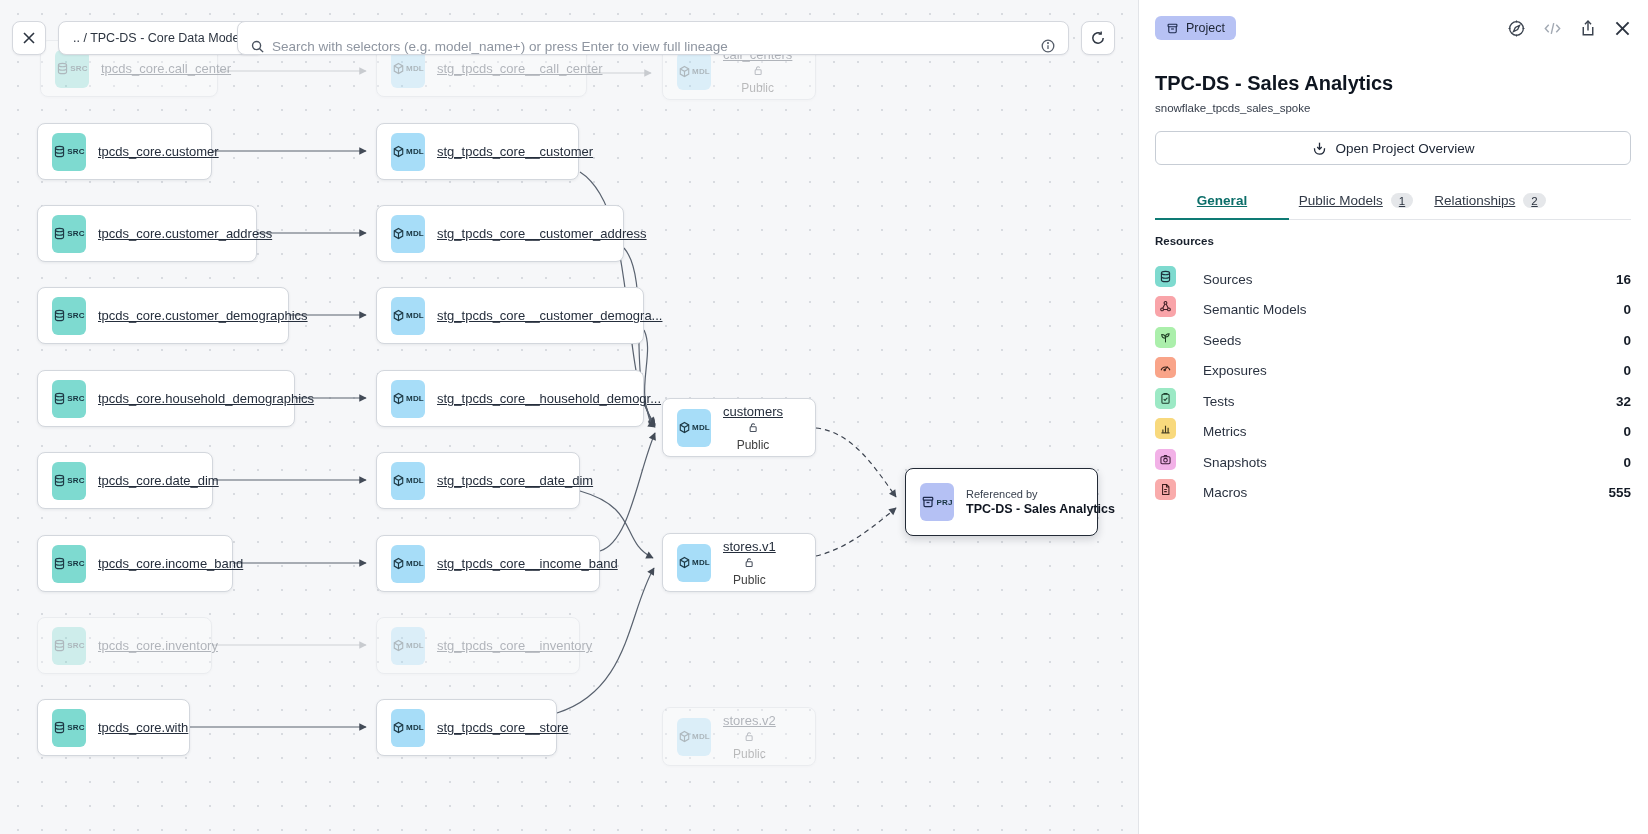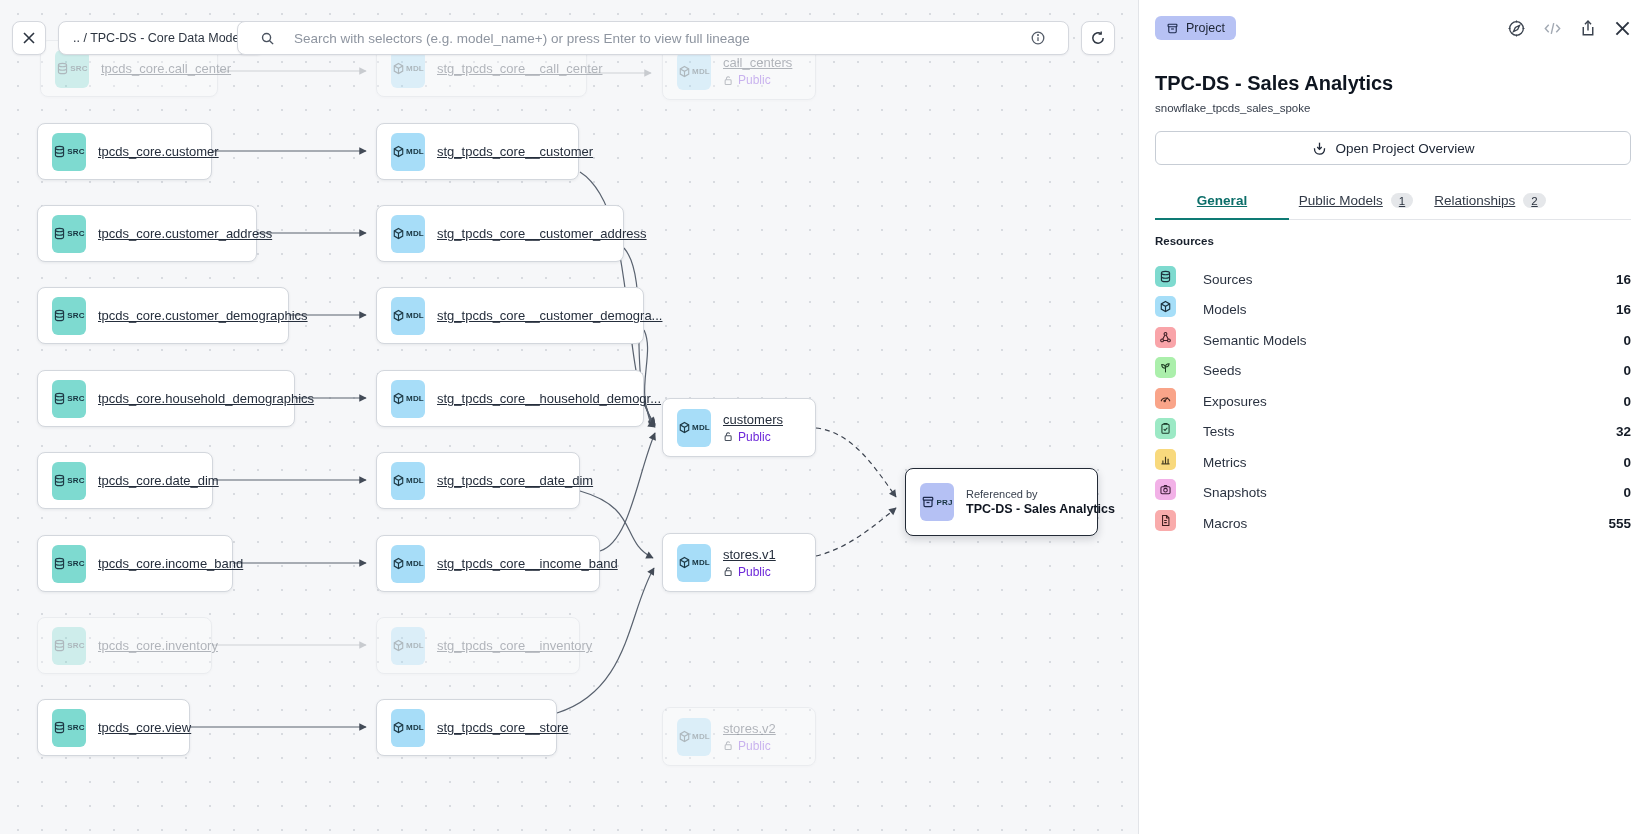--- a/index.html
+++ b/index.html
@@ -20,33 +20,33 @@
   .node.faded { opacity:.33; }
   .nbadge { flex:0 0 auto; width:34px; height:38px; border-radius:6px; display:flex;
     flex-direction:row; align-items:center; justify-content:center; gap:1px; }
   .nbadge b { font-size:8px; font-weight:700; letter-spacing:.2px; color:#16333f; }
   .nbadge svg { display:block; }
   .bg-src { background:#7edad0; }
   .bg-mdl { background:#a7ddf8; }
   .bg-prj { background:#b5c1f4; }
   .nlabel { font-size:13px; color:#252e3c; white-space:nowrap;text-decoration:underline; }
   .nstack { display:flex; flex-direction:column; gap:3px; }
-  .vis { display:flex; align-items:center; gap:5px; font-size:12px; color:#6d28d9; }
+  .vis { display:flex; align-items:center; gap:5px; font-size:12px; color:#404040;flex-direction:column; }
   .prj-node { border:1.6px solid #222a36; box-shadow:0 3px 8px rgba(16,24,40,.18); }
   .prj-cap { font-size:11px; color:#39414e; }
   .prj-name { font-size:12.5px; font-weight:700; color:#0f1520; margin-top:2px; white-space:nowrap; }
 
   
   .toolbar { position:absolute; left:0; top:0; width:100%; z-index:30; }
   .tbtn, .crumb, .searchbox { position:absolute; top:21px; height:34px; background:#fff;
     border:1px solid #d5d8de; border-radius:8px; box-shadow:0 1px 2px rgba(16,24,40,.06);
     display:flex; align-items:center; }
   .tbtn { width:34px; justify-content:center; cursor:pointer; }
   .crumb { left:58px; padding:0 14px; font-size:12.5px; color:#2c3440; cursor:pointer; }
-  .searchbox { left:237px; width:832px; padding:0 22px; gap:19px; }
+  .searchbox { left:237px; width:832px; padding:0 12px; gap:7px;align-items:flex-end; }
   .searchbox input { flex:1; border:none; outline:none; font-size:13.5px; color:#2c3440;
     font-family:"Liberation Sans",sans-serif; background:transparent; }
   .searchbox input::placeholder { color:#8e95a0; }
   .icon { display:block; }
 
   
   .panel { width:510px; height:834px; background:#fff; border-left:1px solid #e2e4e8;
     padding:16px 17px 0 16px; position:relative; z-index:40; }
   .phead { display:flex; align-items:center; justify-content:space-between; }
   .type-badge { display:inline-flex; align-items:flex-end; gap:7px; background:#b7c2f4;
@@ -205,21 +205,21 @@
     </div>
     <div class="node" style="left:37px;top:699px;width:153px;height:57px">
       <span class="nbadge bg-src">
           <svg class="icon" width="13" height="13" viewBox="0 0 16 16" fill="none" stroke="#1f3a46" stroke-width="1.4">
             <ellipse cx="8" cy="3.8" rx="5" ry="2.1"></ellipse>
             <path d="M3 3.8v8.4c0 1.2 2.2 2.1 5 2.1s5-.9 5-2.1V3.8"></path>
             <path d="M3 8c0 1.2 2.2 2.1 5 2.1S13 9.2 13 8"></path>
           </svg>
           <b>SRC</b>
         </span>
-      <span class="nlabel">tpcds_core.view</span>
+      <span class="nlabel">tpcds_core.with</span>
     </div>
 
     <div class="node faded" style="left:376px;top:40px;width:211px;height:57px">
       <span class="nbadge bg-mdl">
           <svg class="icon" width="13" height="13" viewBox="0 0 16 16" fill="none" stroke="#1f3a46" stroke-width="1.4">
             <path d="M8 1.8l5.2 3v6.4L8 14.2l-5.2-3V4.8z"></path>
             <path d="M2.8 4.8L8 7.8l5.2-3M8 7.8v6.4"></path>
           </svg>
           <b>MDL</b>
         </span>
@@ -500,30 +500,20 @@
             <svg class="icon" width="13" height="13" viewBox="0 0 16 16" fill="none" stroke="#1d323d" stroke-width="1.4">
               <ellipse cx="8" cy="3.8" rx="5" ry="2.1"></ellipse>
               <path d="M3 3.8v8.4c0 1.2 2.2 2.1 5 2.1s5-.9 5-2.1V3.8"></path>
               <path d="M3 8c0 1.2 2.2 2.1 5 2.1S13 9.2 13 8"></path>
             </svg>
           </span>
         <span class="res-label">Sources</span>
         <span class="res-count">16</span>
       </div>
       <div class="res-row">
-        <span class="res-ic" style="background-color: rgb(166, 222, 248);">
-            <svg class="icon" width="13" height="13" viewBox="0 0 16 16" fill="none" stroke="#1d323d" stroke-width="1.4">
-              <path d="M8 1.8l5.2 3v6.4L8 14.2l-5.2-3V4.8z"></path>
-              <path d="M2.8 4.8L8 7.8l5.2-3M8 7.8v6.4"></path>
-            </svg>
-          </span>
-        <span class="res-label">Models</span>
-        <span class="res-count">16</span>
-      </div>
-      <div class="res-row">
         <span class="res-ic" style="background-color: rgb(249, 164, 169);">
             <svg class="icon" width="13" height="13" viewBox="0 0 16 16" fill="none" stroke="#3d1d24" stroke-width="1.3">
               <circle cx="8" cy="3.6" r="1.7"></circle>
               <circle cx="3.8" cy="11.6" r="1.7"></circle>
               <circle cx="12.2" cy="11.6" r="1.7"></circle>
               <path d="M7.1 5.1L4.6 10.1M8.9 5.1l2.5 5M5.5 11.6h5"></path>
             </svg>
           </span>
         <span class="res-label">Semantic Models</span>
         <span class="res-count">0</span>

